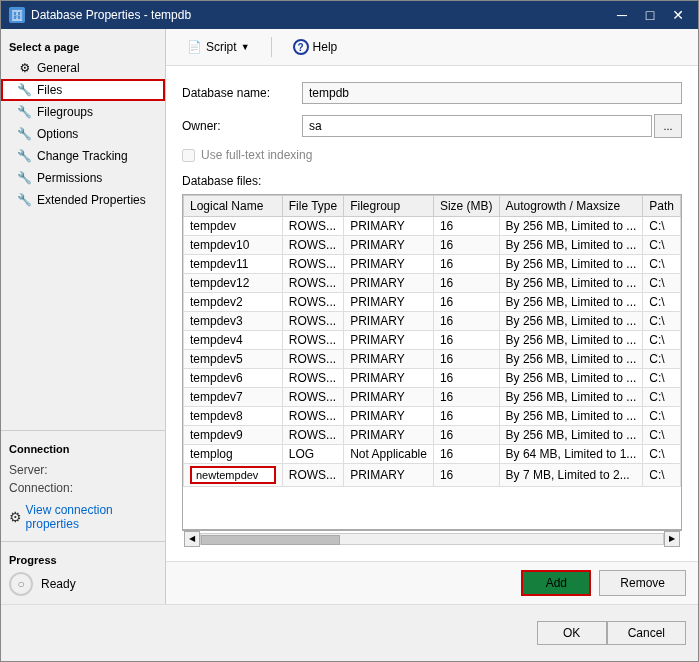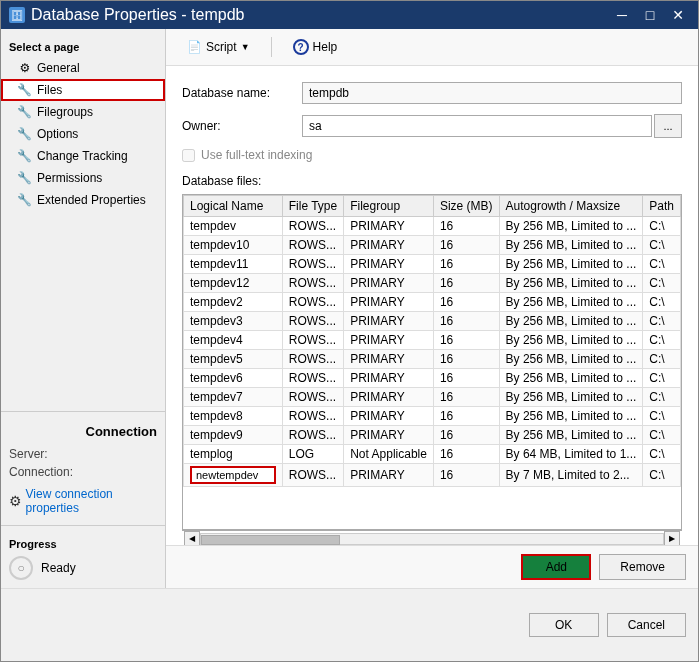--- a/index.html
+++ b/index.html
@@ -1,31 +1,31 @@
 <!DOCTYPE html>
 <html><head>
   <meta charset="utf-8">
   <style>
     * { box-sizing: border-box; margin: 0; padding: 0; font-family: 'Segoe UI', Tahoma, sans-serif; font-size: 12px; }
     body { background: #f0f0f0; display: flex; justify-content: center; align-items: center; height: 100vh; }
     .window { width: 699px; height: 662px; background: #f0f0f0; border: 1px solid #888; display: flex; flex-direction: column; box-shadow: 2px 2px 8px rgba(0,0,0,0.3); }
     .titlebar { background: #1a3a6b; color: white; display: flex; align-items: center; padding: 4px 8px; height: 28px; flex-shrink: 0; }
     .titlebar-icon { width: 16px; height: 16px; margin-right: 6px; background: #4a90d9; border-radius: 2px; display: flex; align-items: center; justify-content: center; font-size: 10px; color: white; flex-shrink: 0; }
-    .titlebar-title { flex: 1; font-size: 16px; color: white; }
+    .titlebar-title { flex: 1; font-size: 12px; color: white; }
     .titlebar-btns { display: flex; gap: 4px; }
     .titlebar-btn { width: 24px; height: 18px; background: transparent; border: none; color: white; font-size: 14px; cursor: pointer; display: flex; align-items: center; justify-content: center; }
     .content { display: flex; flex: 1; overflow: hidden; }
     .sidebar { width: 165px; background: #f0f0f0; border-right: 1px solid #ccc; display: flex; flex-direction: column; flex-shrink: 0; }
     .sidebar-section { padding: 8px 0; }
     .sidebar-section-title { font-weight: bold; font-size: 11px; color: #000; padding: 4px 8px 4px 8px; }
     .sidebar-item { display: flex; align-items: center; padding: 3px 8px 3px 16px; cursor: pointer; font-size: 12px; color: #000; }
     .sidebar-item.selected-red { background: #fff; outline: 2px solid #cc0000; outline-offset: -2px; }
     .sidebar-item-icon { width: 16px; height: 16px; margin-right: 4px; flex-shrink: 0; display: flex; align-items: center; justify-content: center; font-size: 12px; }
     .connection-section { padding: 8px; margin-top: auto; border-top: 1px solid #ccc; }
-    .connection-title { font-weight: bold; font-size: 13px; padding: 4px 0 6px 0; color: #000; text-align: right; }
+    .connection-title { font-weight: bold; font-size: 11px; padding: 4px 0 6px 0; color: #000; }
     .connection-item { padding: 2px 0; font-size: 11px; color: #444; }
     .connection-link { color: #0066cc; cursor: pointer; display: flex; align-items: center; gap: 4px; padding: 2px 0; font-size: 11px; }
     .progress-section { padding: 8px; border-top: 1px solid #ccc; }
     .progress-title { font-weight: bold; font-size: 11px; padding: 4px 0 6px 0; color: #000; }
     .progress-content { display: flex; align-items: center; gap: 8px; }
     .progress-icon { width: 24px; height: 24px; border-radius: 50%; border: 2px solid #ccc; display: flex; align-items: center; justify-content: center; color: #888; flex-shrink: 0; }
     .main-panel { flex: 1; display: flex; flex-direction: column; background: white; }
     .toolbar { display: flex; align-items: center; padding: 6px 12px; border-bottom: 1px solid #ddd; gap: 8px; background: #f8f8f8; flex-shrink: 0; }
     .toolbar-btn { display: flex; align-items: center; gap: 4px; padding: 3px 8px; border: 1px solid transparent; border-radius: 2px; cursor: pointer; background: transparent; font-size: 12px; }
     .toolbar-separator { width: 1px; height: 20px; background: #ccc; margin: 0 4px; }
@@ -44,21 +44,21 @@
     .data-table th { background: #f0f0f0; border: 1px solid #ccc; padding: 3px 6px; text-align: left; font-weight: normal; white-space: nowrap; position: sticky; top: 0; }
     .data-table td { border: 1px solid #ddd; padding: 2px 6px; white-space: nowrap; }
     .data-table tr:nth-child(even) { background: #fafafa; }
     .editing-input { border: 2px solid #cc0000; width: 100%; padding: 1px 4px; font-size: 11px; outline: none; }
     .scrollbar-area { height: 16px; border-top: 1px solid #aaa; display: flex; align-items: center; padding: 0 2px; }
     .h-scrollbar { flex: 1; height: 12px; background: #f0f0f0; border: 1px solid #ccc; position: relative; }
     .h-scrollbar-thumb { position: absolute; left: 0; top: 1px; width: 30%; height: 10px; background: #c0c0c0; border: 1px solid #aaa; }
     .action-buttons { display: flex; padding: 8px 12px; gap: 8px; justify-content: flex-end; border-top: 1px solid #ddd; background: #f8f8f8; flex-shrink: 0; }
     .btn { padding: 4px 20px; border: 1px solid #aaa; background: #f0f0f0; cursor: pointer; font-size: 12px; min-width: 70px; }
     .btn.primary-outlined { border: 2px solid #cc0000; background: #15803d; }
-    .bottom-buttons { display: flex; padding: 24px 12px; gap: 8px; justify-content: flex-end; border-top: 1px solid #ddd; background: #f0f0f0; flex-shrink: 0; }
+    .bottom-buttons { display: flex; padding: 16px 12px; justify-content: flex-end; border-top: 1px solid #ddd; background: #f0f0f0; flex-shrink: 0; }
     .bottom-btn { padding: 4px 20px; border: 1px solid #aaa; background: #f0f0f0; cursor: pointer; font-size: 12px; min-width: 70px; }
     .scroll-arrow { width: 16px; height: 16px; background: #f0f0f0; border: 1px solid #aaa; display: flex; align-items: center; justify-content: center; font-size: 8px; cursor: pointer; }
   </style>
 </head>
 <body>
 
 <div class="window">
 
   <div class="titlebar">
     <div class="titlebar-icon">🗄</div>

